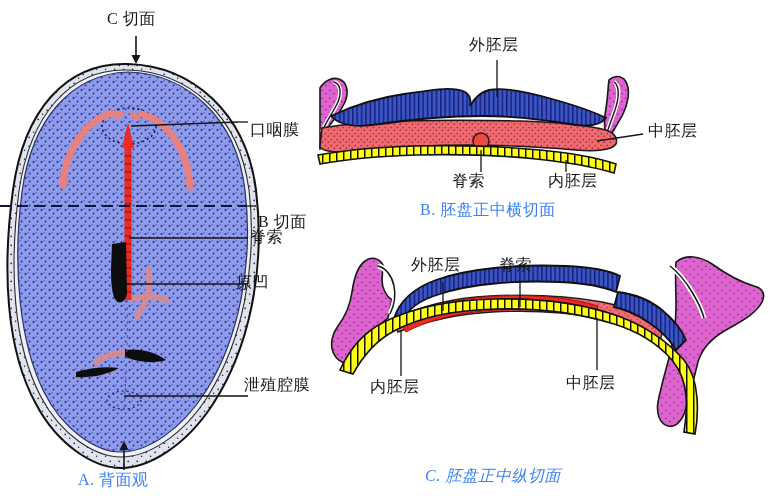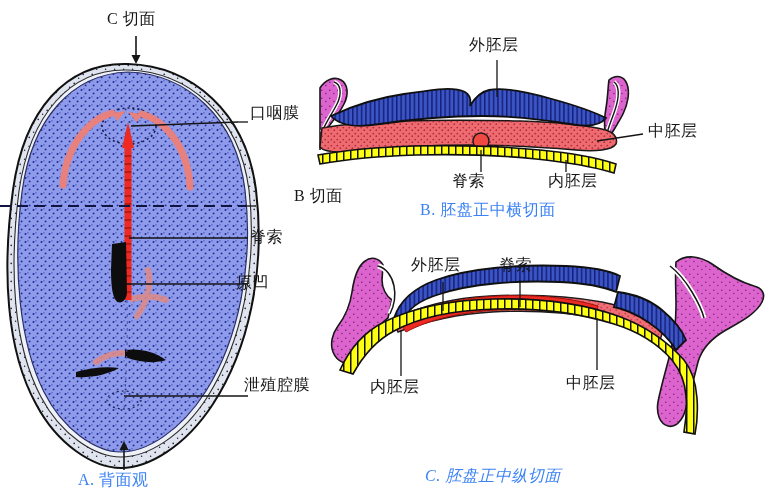--- a/index.html
+++ b/index.html
@@ -310,23 +310,23 @@
         <line x1="443" y1="282" x2="443" y2="311"></line>
         <line x1="520" y1="280" x2="520" y2="307"></line>
         <line x1="401" y1="330" x2="401" y2="376"></line>
         <line x1="597" y1="318" x2="597" y2="370"></line>
       </g>
     </g>
   </svg>
 
   <div class="lbl" style="left:107px; top:10px;">C 切面</div>
 
-  <div class="lbl" style="left:250px; top:104px;">口咽膜</div>
-
-  <div class="lbl" style="left:258px; top:187px;padding-left:36px;">B 切面</div>
+  <div class="lbl" style="left:250px; top:121px;">口咽膜</div>
+
+  <div class="lbl" style="left:258px; top:213px;">B 切面</div>
 
   <div class="lbl" style="left:250px; top:228px;">脊索</div>
 
   <div class="lbl" style="left:236px; top:274px;">原凹</div>
 
   <div class="lbl" style="left:244px; top:376px;">泄殖腔膜</div>
 
   <div class="cap" style="left:78px; top:470px;">A. 背面观</div>
 
   <div class="lbl" style="left:469px; top:36px;">外胚层</div>

